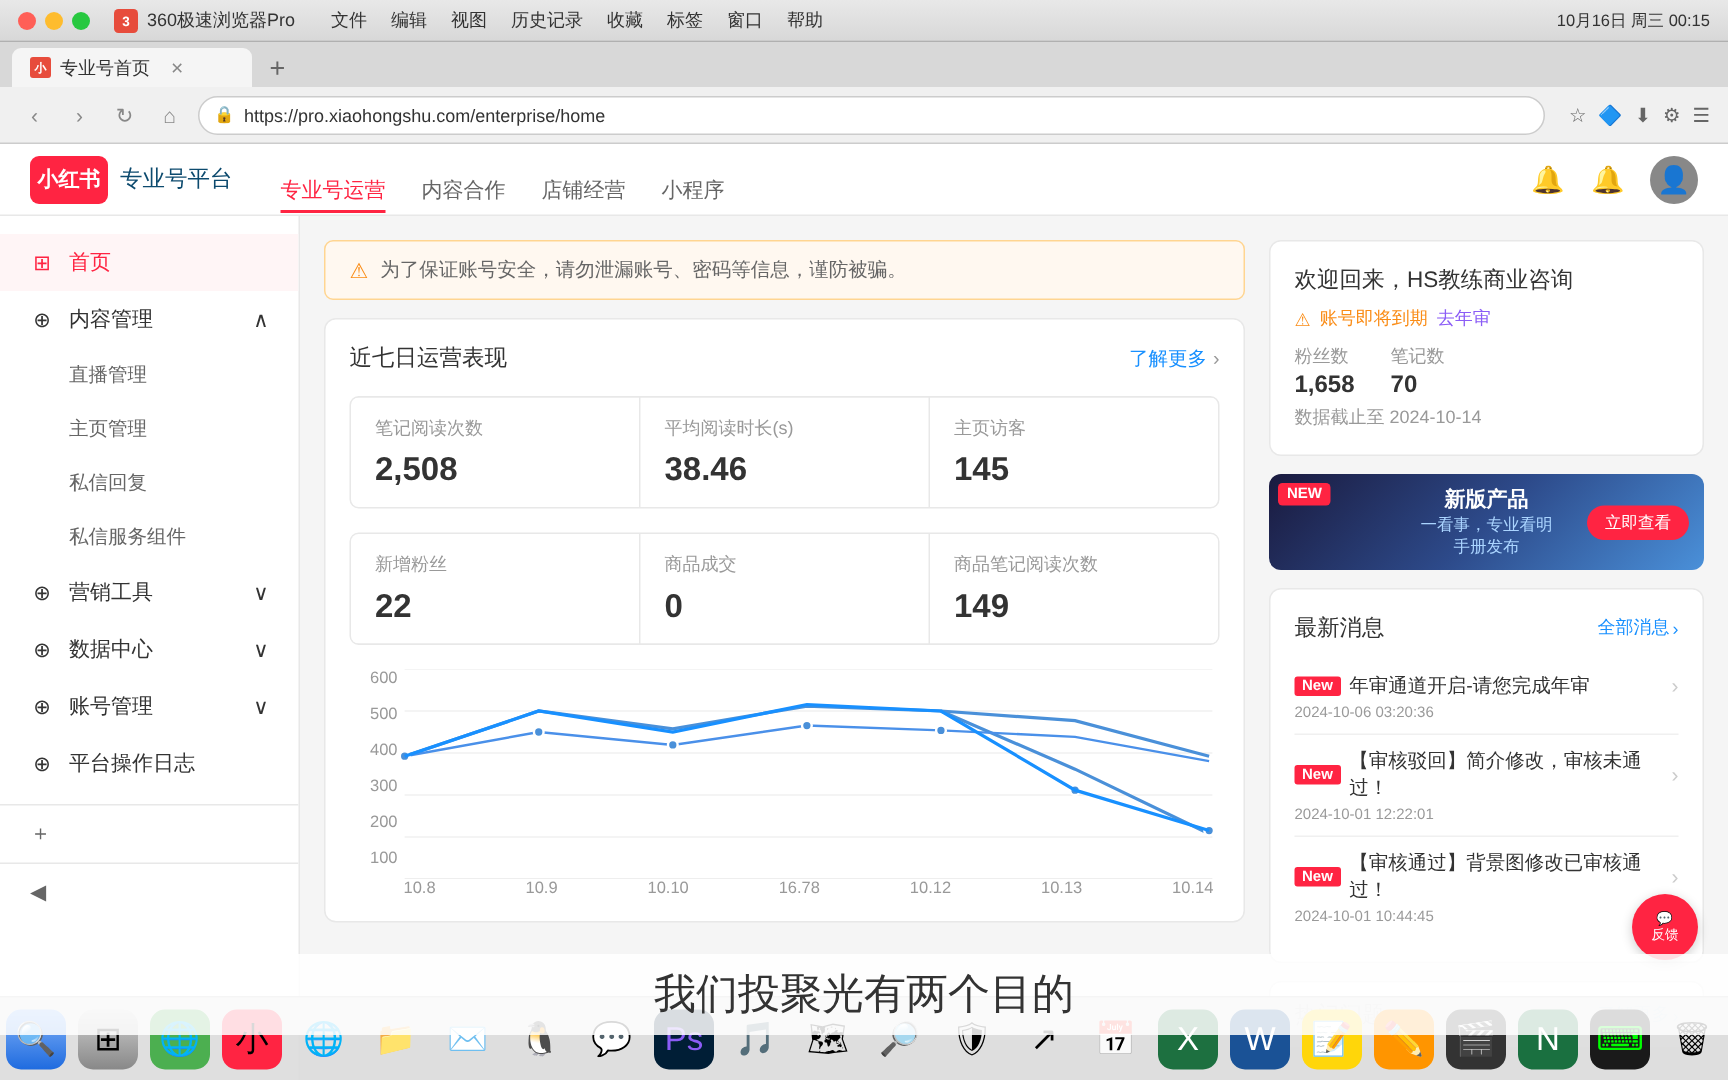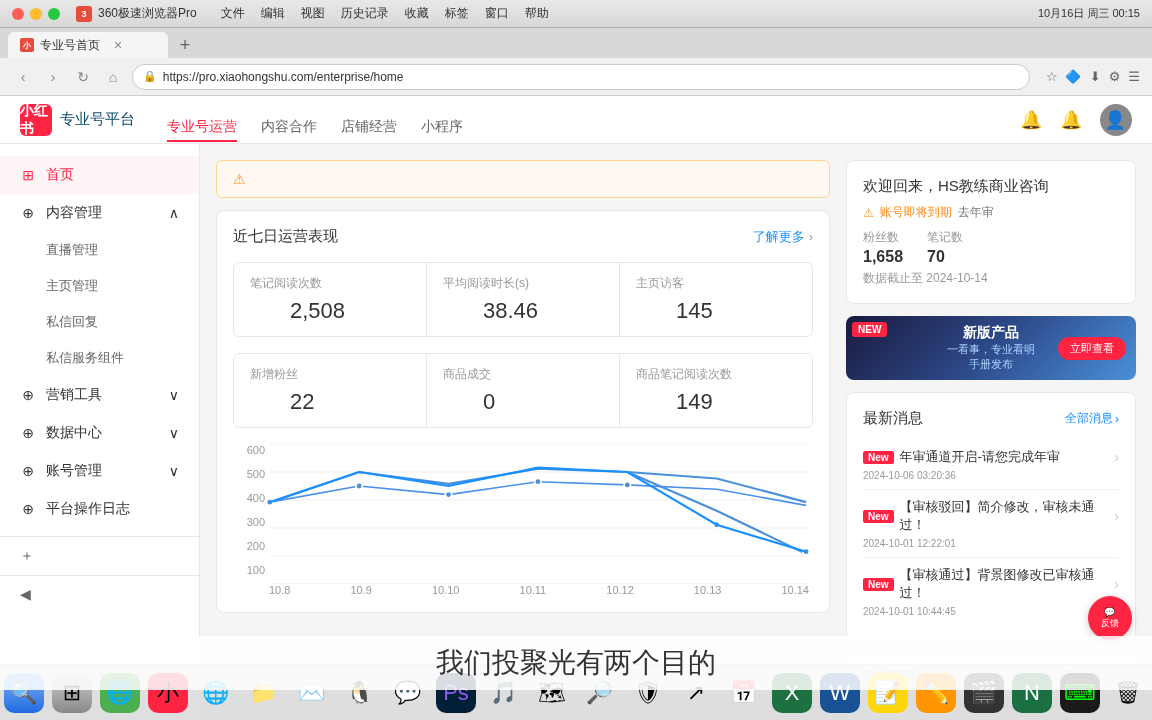--- a/index.html
+++ b/index.html
@@ -80,21 +80,21 @@
     .app-header {
       height: 48px;
       background: white;
       border-bottom: 1px solid #e8e8e8;
       display: flex;
       align-items: center;
       padding: 0 20px;
       gap: 16px;
     }
     .brand { display: flex; align-items: center; gap: 8px; }
-    .brand-logo { width: 32px; height: 32px; background: #ff2442; border-radius: 6px; display: flex; align-items: center; justify-content: center; color: white; font-weight: bold; font-size: 14px; font-family: Liberation Serif, serif; }
+    .brand-logo { width: 52px; height: 32px; background: #ff2442; border-radius: 6px; display: flex; align-items: center; justify-content: center; color: white; font-weight: bold; font-size: 14px; font-family: Liberation Serif, serif; }
     .brand-name { font-size: 15px; color: #0c4a6e; font-weight: 500; }
     .header-nav { display: flex; gap: 24px; margin-left: 16px; }
     .header-nav-item { font-size: 14px; color: #666; cursor: pointer; padding: 4px 0; margin-top: 17px; }
     .header-nav-item.active { color: #ff2442; font-weight: 500; border-bottom: 2px solid #ff2442; }
     .header-right { margin-left: auto; display: flex; align-items: center; gap: 16px; }
     .header-icon { width: 24px; height: 24px; color: #666; display: flex; align-items: center; justify-content: center; font-size: 18px; cursor: pointer; }
     .avatar { width: 32px; height: 32px; border-radius: 50%; background: #ccc; overflow: hidden; }
 
     
     .main-layout { display: flex; height: calc(720px - 28px - 38px - 30px - 48px); }
@@ -167,36 +167,36 @@
       border: 1px solid #e8e8e8;
       padding: 16px;
     }
     .stats-header { display: flex; justify-content: space-between; align-items: center; margin-bottom: 16px; }
     .stats-title { font-size: 15px; font-weight: 500; color: #333; }
     .stats-more { font-size: 13px; color: #999; cursor: pointer; display: flex; align-items: center; gap: 4px; }
     .stats-more a { color: #1890ff; text-decoration: none; }
     .stats-grid { display: grid; grid-template-columns: 1fr 1fr 1fr; gap: 1px; background: #e8e8e8; border: 1px solid #e8e8e8; border-radius: 6px; overflow: hidden; margin-bottom: 16px; }
     .stat-cell { background: white; padding: 12px 16px; }
     .stat-label { font-size: 12px; color: #999; margin-bottom: 6px; }
-    .stat-value { font-size: 22px; font-weight: 400; color: #333; margin-left: 40px; }
+    .stat-value { font-size: 22px; font-weight: 700; color: #333; }
     .stat-row2 { display: grid; grid-template-columns: 1fr 1fr 1fr; gap: 1px; background: #e8e8e8; border: 1px solid #e8e8e8; border-radius: 6px; overflow: hidden; }
 
     
     .right-col { width: 290px; display: flex; flex-direction: column; gap: 12px; }
 
     
     .welcome-card {
       background: white;
       border-radius: 8px;
       border: 1px solid #e8e8e8;
       padding: 16px;
     }
     .welcome-title { font-size: 15px; color: #333; margin-bottom: 8px; }
     .account-warning { display: flex; align-items: center; gap: 6px; font-size: 12px; color: #fa8c16; margin-bottom: 8px; }
-    .account-warning a { color: #737373; text-decoration: none; }
+    .account-warning a { color: #8b5cf6; text-decoration: none; }
     .account-stats { display: flex; gap: 24px; font-size: 13px; color: #666; margin-bottom: 4px; }
     .account-stat { display: flex; flex-direction: column; gap: 2px; }
     .account-stat-label { font-size: 12px; color: #999; }
     .account-stat-value { font-size: 16px; font-weight: 600; color: #333; }
     .account-date { font-size: 12px; color: #999; }
 
     
     .banner-img {
       border-radius: 8px;
       overflow: hidden;
@@ -420,20 +420,21 @@
       <span>◀</span>
     </div>
   </div>
 
   <div class="content">
 
     <div class="main-col">
 
       <div class="alert-banner">
         <span class="alert-icon">⚠</span>
+        <span>为了保证账号安全，请勿泄漏账号、密码等信息，谨防被骗。</span>
       </div>
 
       <div class="stats-panel">
         <div class="stats-header">
           <span class="stats-title">近七日运营表现</span>
           <div class="stats-more">
             <a>了解更多</a>
             <span>›</span>
           </div>
         </div>
@@ -500,21 +501,21 @@
               <circle cx="332" cy="38" r="3" fill="#4a90d9" stroke="white" stroke-width="1.5"></circle>
               <circle cx="415" cy="75" r="3" fill="#4a90d9" stroke="white" stroke-width="1.5"></circle>
               <circle cx="498" cy="100" r="3" fill="#4a90d9" stroke="white" stroke-width="1.5"></circle>
 
               <polyline points="0,54 83,26 166,39 249,22 332,26 415,75 498,100" fill="none" stroke="#1890ff" stroke-width="2"></polyline>
             </svg>
             <div style="display: flex; justify-content: space-between; font-size: 11px; color: #999; padding: 0 4px;">
               <span>10.8</span>
               <span>10.9</span>
               <span>10.10</span>
-              <span>10.11</span>
+              <span>16.78</span>
               <span>10.12</span>
               <span>10.13</span>
               <span>10.14</span>
             </div>
           </div>
         </div>
       </div>
     </div>
 
     <div class="right-col">

